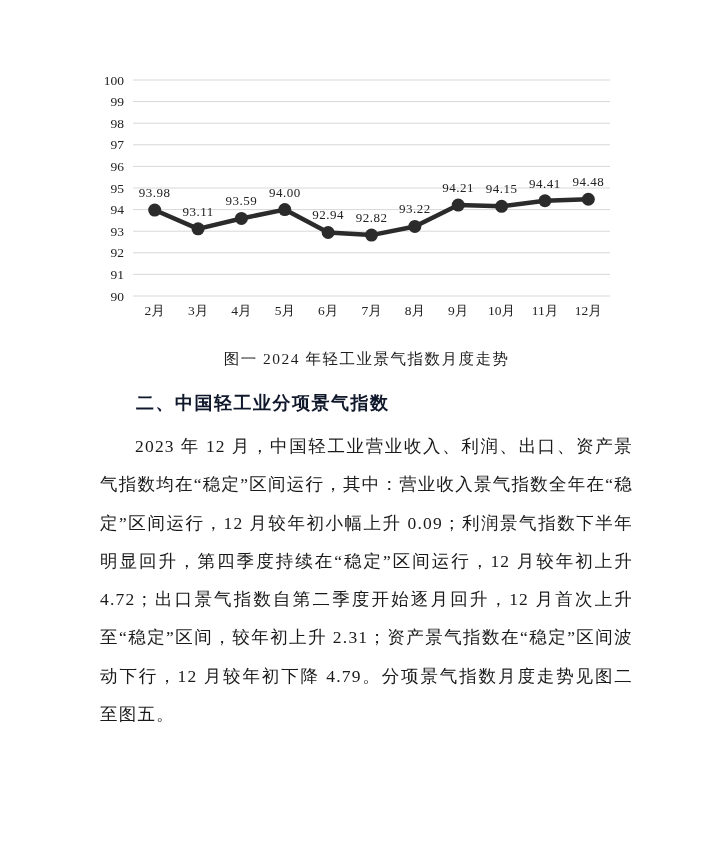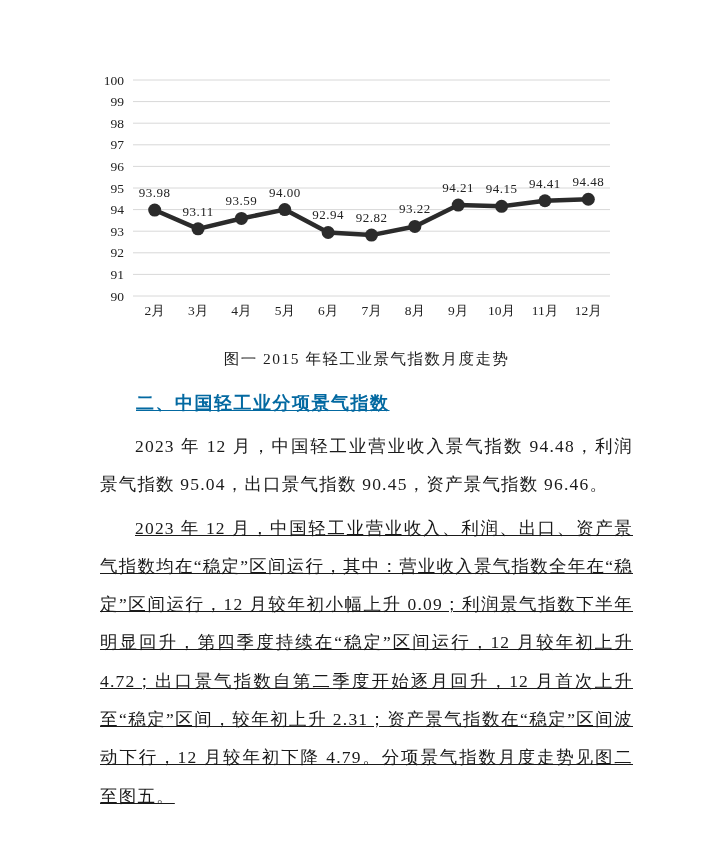--- a/index.html
+++ b/index.html
@@ -27,22 +27,21 @@
     color: #1d1d1d;
   }
 
   .section-heading {
     position: absolute;
     top: 391px; left: 100px; width: 533px;
     font-size: 18px;
     font-weight: bold;
     text-indent: 2em;
     letter-spacing: 1.5px;
-    color: #0369a1;
-    text-decoration: underline;
+    color: #0f172a;
   }
 
   .body-text {
     position: absolute;
     top: 427px; left: 100px; width: 533px;
   }
   .body-text p {
     font-size: 17.5px;
     line-height: 38.3px;
     letter-spacing: 1.2px;
@@ -111,22 +110,21 @@
         <text x="458.22727272727275" y="192.06400000000014" text-anchor="middle" font-size="13" letter-spacing="0.5">94.21</text>
         <circle cx="501.5909090909091" cy="206.35999999999987" r="6.5" fill="#2b2b2b"></circle>
         <text x="501.5909090909091" y="193.35999999999987" text-anchor="middle" font-size="13" letter-spacing="0.5">94.15</text>
         <circle cx="544.9545454545455" cy="200.74400000000009" r="6.5" fill="#2b2b2b"></circle>
         <text x="544.9545454545455" y="187.74400000000009" text-anchor="middle" font-size="13" letter-spacing="0.5">94.41</text>
         <circle cx="588.3181818181819" cy="199.2319999999999" r="6.5" fill="#2b2b2b"></circle>
         <text x="588.3181818181819" y="186.2319999999999" text-anchor="middle" font-size="13" letter-spacing="0.5">94.48</text>
       </svg>
   </div>
 
-  <div class="figure-caption">图一 2015 年轻工业景气指数月度走势</div>
+  <div class="figure-caption">图一 2024 年轻工业景气指数月度走势</div>
 
   <div class="section-heading">二、中国轻工业分项景气指数</div>
 
   <div class="body-text">
-    <p>2023 年 12 月，中国轻工业营业收入景气指数 94.48，利润景气指数 95.04，出口景气指数 90.45，资产景气指数 96.46。</p>
     <p>2023 年 12 月，中国轻工业营业收入、利润、出口、资产景气指数均在“稳定”区间运行，其中：营业收入景气指数全年在“稳定”区间运行，12 月较年初小幅上升 0.09；利润景气指数下半年明显回升，第四季度持续在“稳定”区间运行，12 月较年初上升 4.72；出口景气指数自第二季度开始逐月回升，12 月首次上升至“稳定”区间，较年初上升 2.31；资产景气指数在“稳定”区间波动下行，12 月较年初下降 4.79。分项景气指数月度走势见图二至图五。</p>
   </div>
 
 </div>
 
 </body></html>

